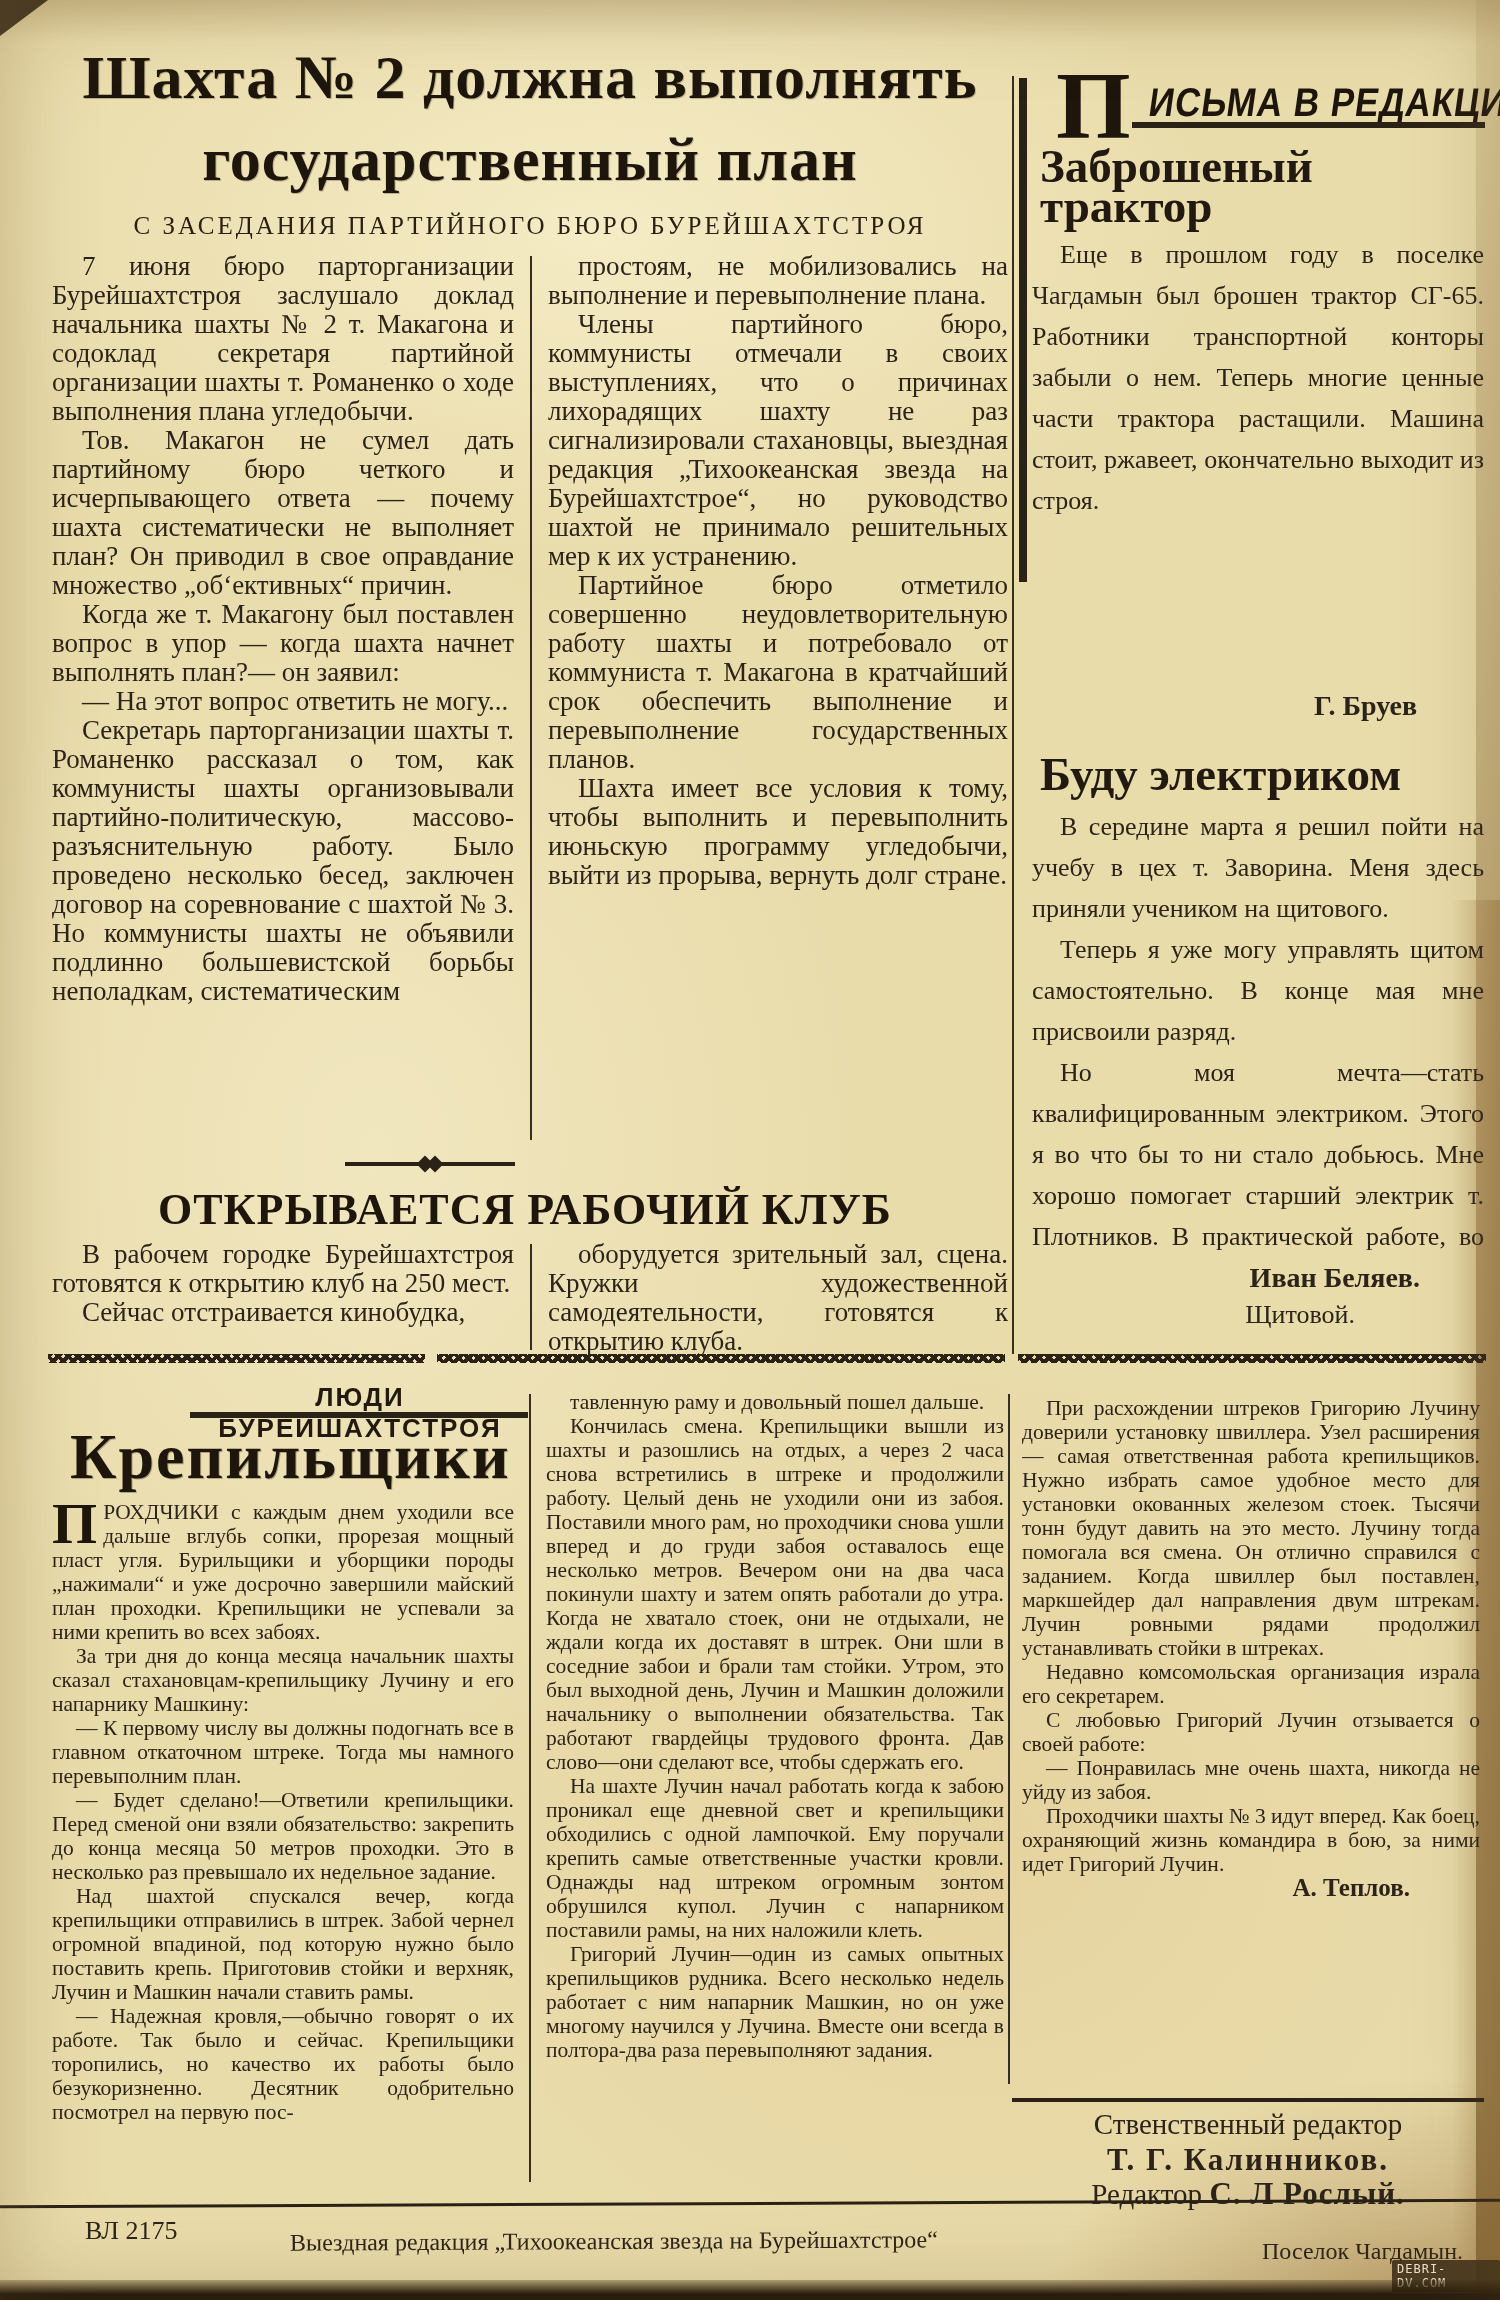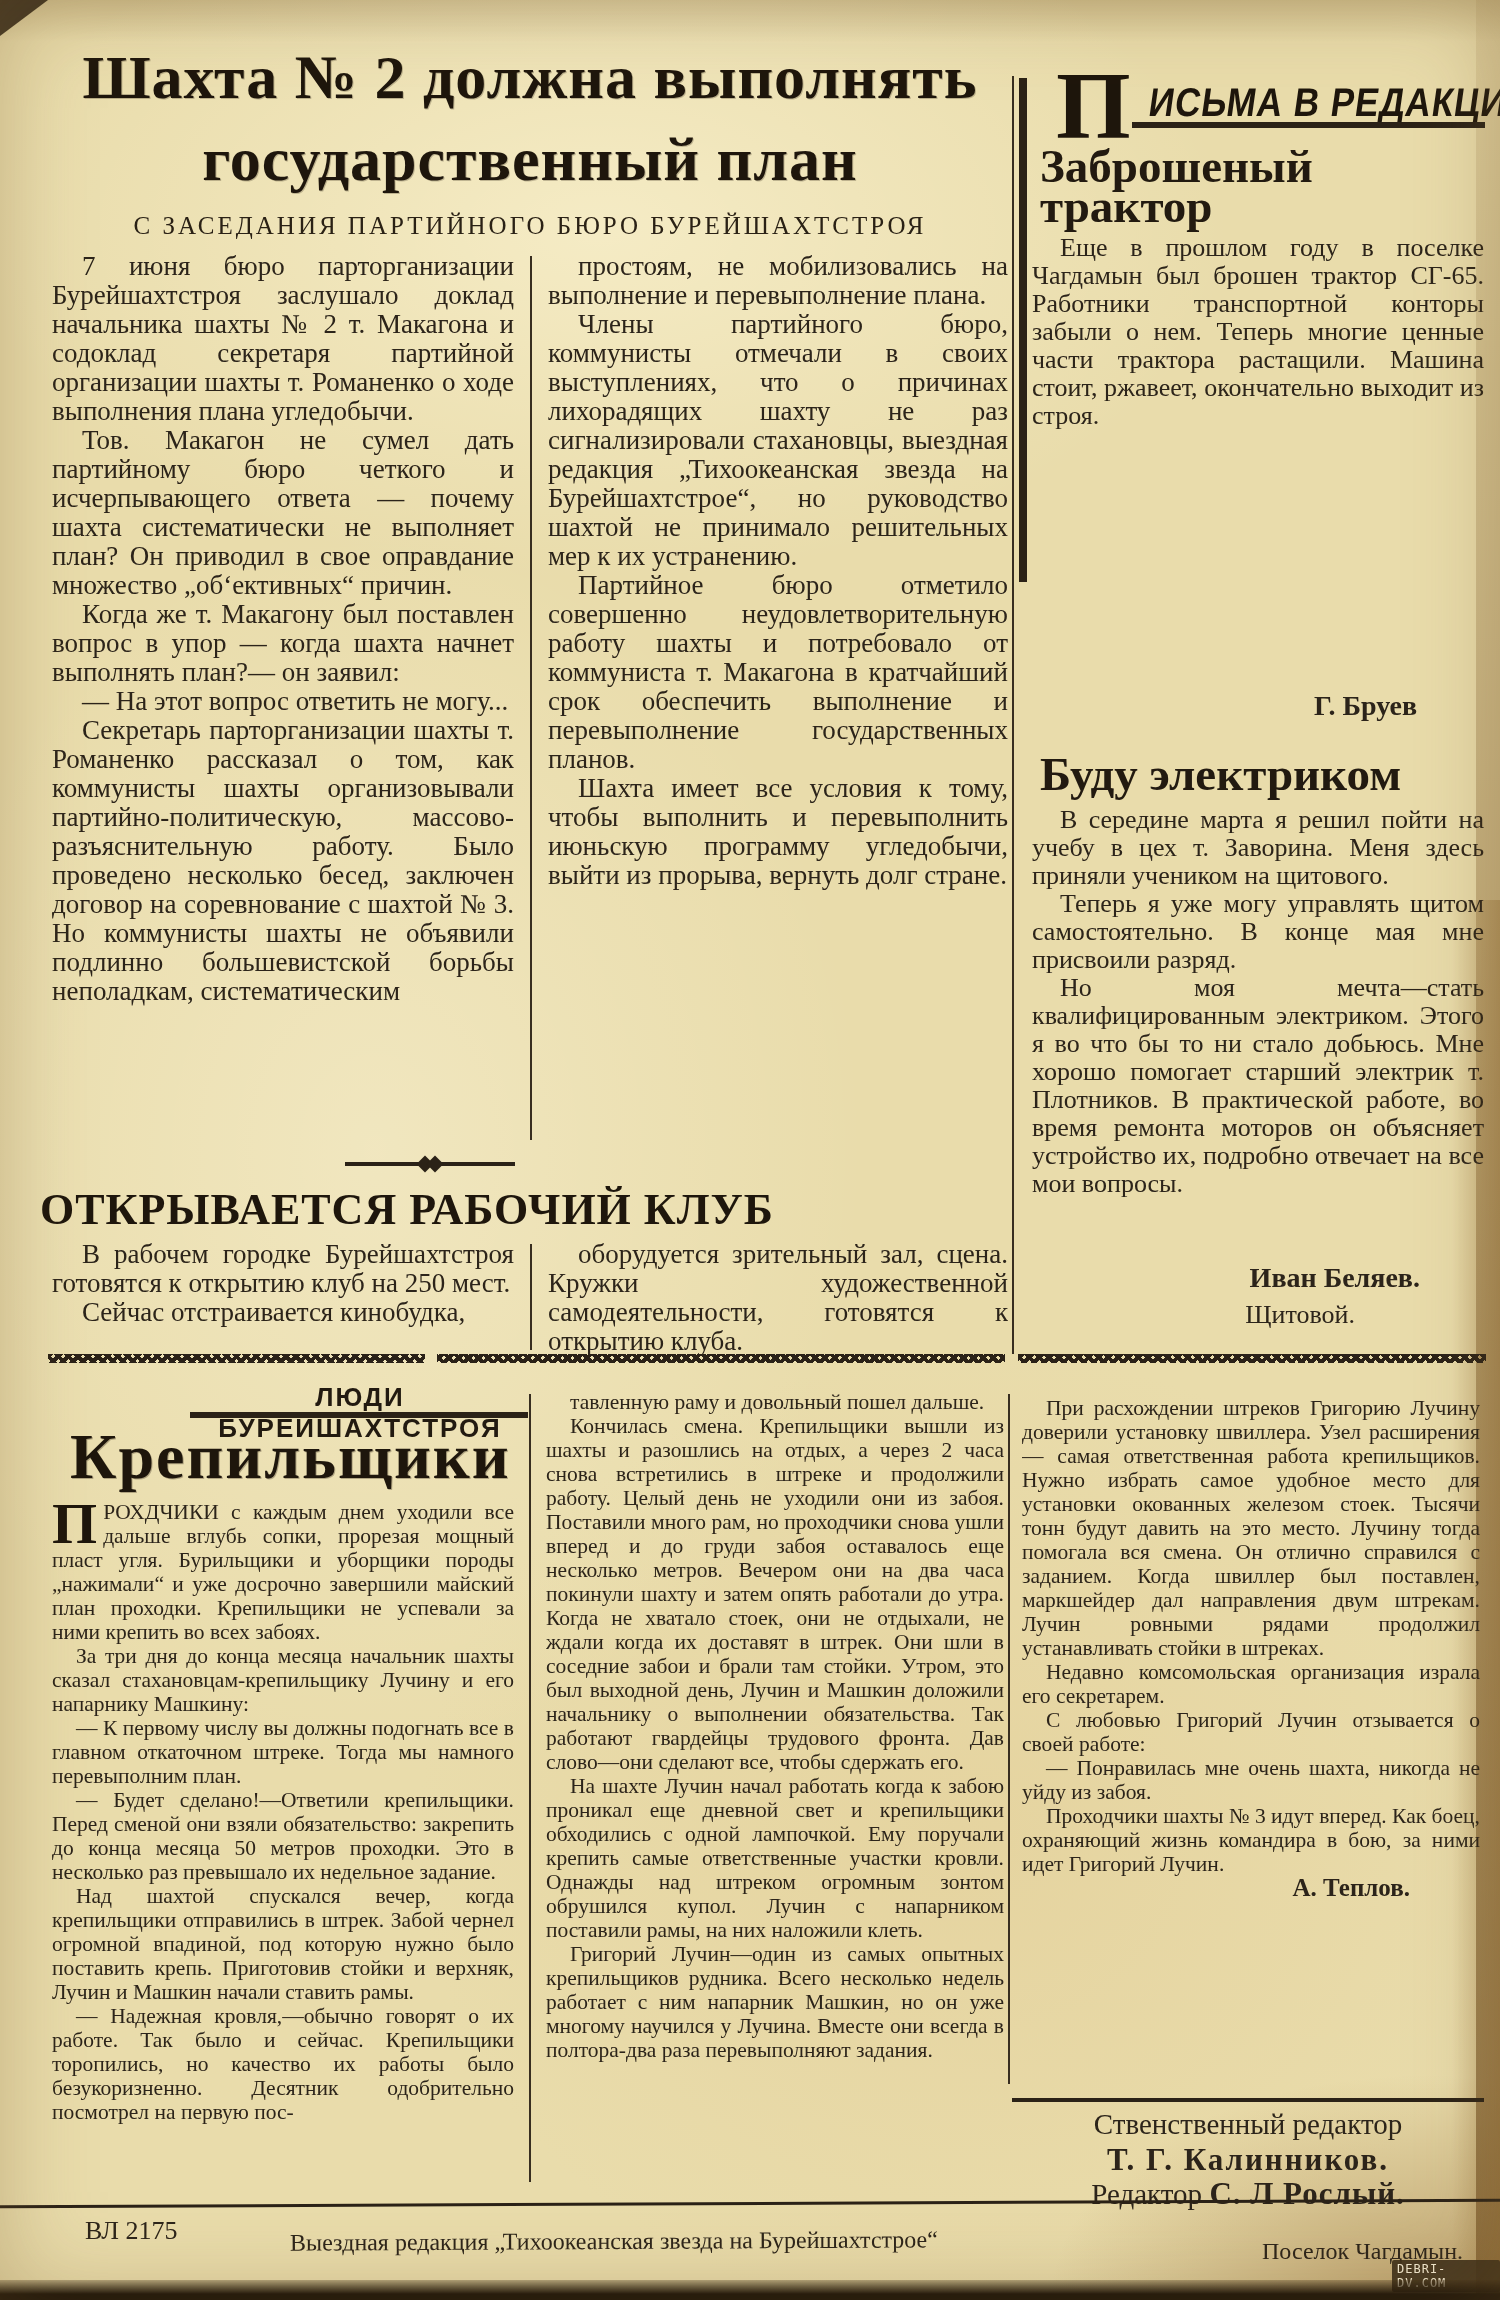--- a/index.html
+++ b/index.html
@@ -17,34 +17,34 @@
       box-shadow:inset 0 0 90px rgba(120,90,40,.35);}
   .abs{position:absolute;}
   .ink{background:#2b2217;}
   
   .h1{font-weight:700;font-size:62px;line-height:1;color:#1e160c;text-align:center;
       letter-spacing:1px;text-shadow:1px 1px 0 rgba(40,28,12,.25);}
   .subtitle{font-size:25px;letter-spacing:3px;text-align:center;color:#2a2115;}
   
   .t-body{font-size:27px;line-height:29px;text-align:justify;overflow:hidden;}
   .t-body p{margin:0;text-indent:30px;}
-  .s-body{font-size:26px;line-height:28px;text-align:justify;overflow:hidden;}
+  .s-body{font-size:26px;line-height:41px;text-align:justify;overflow:hidden;}
   .s-body p{margin:0;text-indent:28px;}
   .b-body{font-size:21.5px;line-height:24px;text-align:justify;overflow:hidden;}
   .b-body p{margin:0;text-indent:24px;}
   .vrule{width:2px;background:#38product2e20;background:#382e20;}
   
   .big-p{font-weight:700;font-size:96px;line-height:84px;color:#1e160c;}
   .letters-rest{font-family:"Liberation Sans","DejaVu Sans",sans-serif;font-weight:700;
       font-size:40px;color:#1e160c;transform:skewX(-8deg) scaleX(.88);transform-origin:left bottom;
       letter-spacing:1px;white-space:nowrap;}
   .letter-title{font-weight:700;font-size:47px;line-height:40px;color:#221a10;}
   .sig{font-weight:700;font-size:28px;text-align:right;}
   
-  .club-title{font-weight:700;font-size:44px;letter-spacing:1px;color:#1e160c;}
+  .club-title{font-weight:700;font-size:44px;letter-spacing:1px;text-align:center;color:#1e160c;}
   .dia-divider{display:flex;align-items:center;height:16px;}
   .dia-bar{flex:1;height:4px;background:#2b2217;}
   .dia{width:12px;height:12px;background:#2b2217;transform:rotate(45deg);margin:0 -1px;flex:0 0 auto;}
   .zigzag{height:9px;
     background:repeating-linear-gradient(45deg,transparent 0 3px,#2a2117 3px 7px),
                repeating-linear-gradient(-45deg,transparent 0 3px,#2a2117 3px 7px);}
   
   .kicker{font-family:"Liberation Sans","DejaVu Sans",sans-serif;font-weight:700;
       font-size:26px;letter-spacing:2px;text-align:center;color:#221a10;}
   .b-headline{font-weight:700;font-size:64px;color:#1e160c;letter-spacing:2px;

